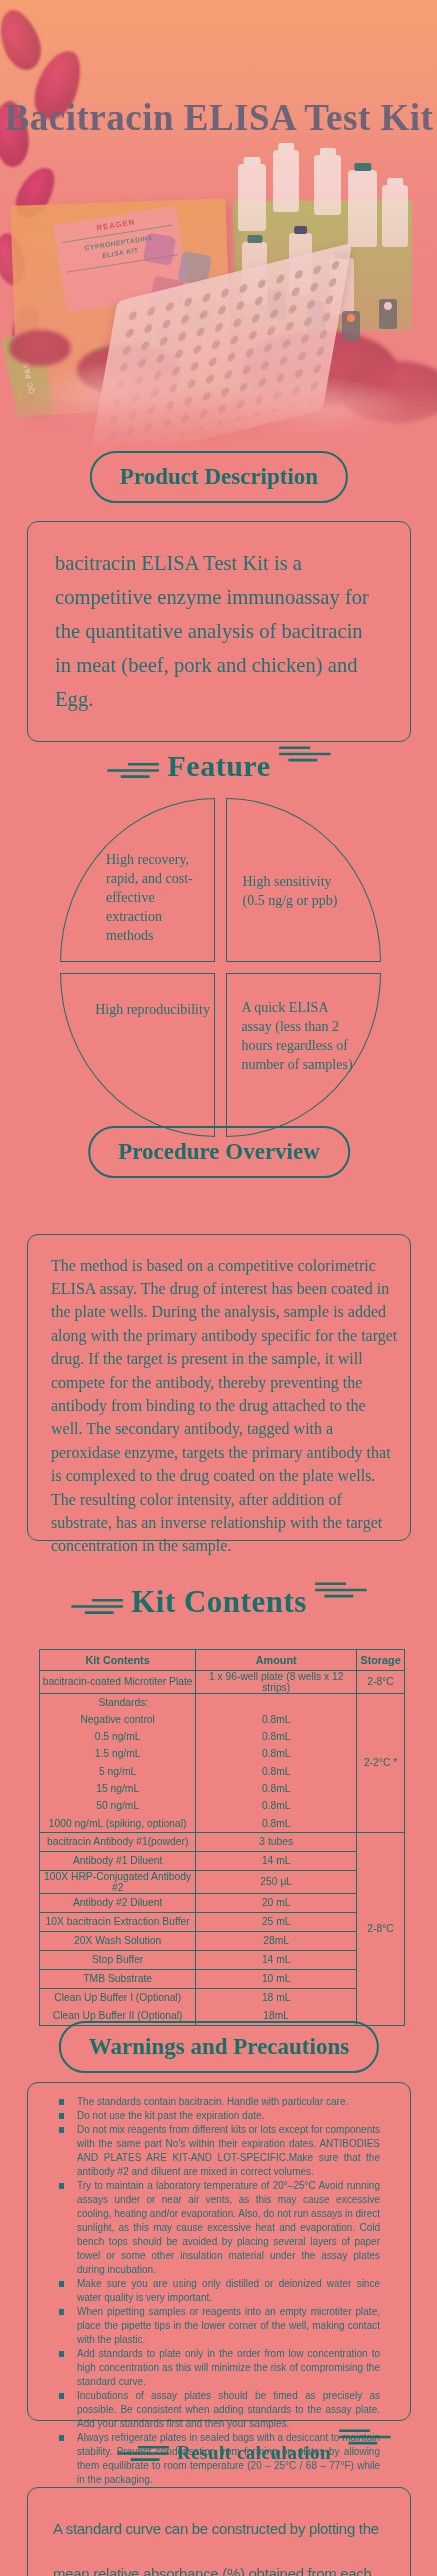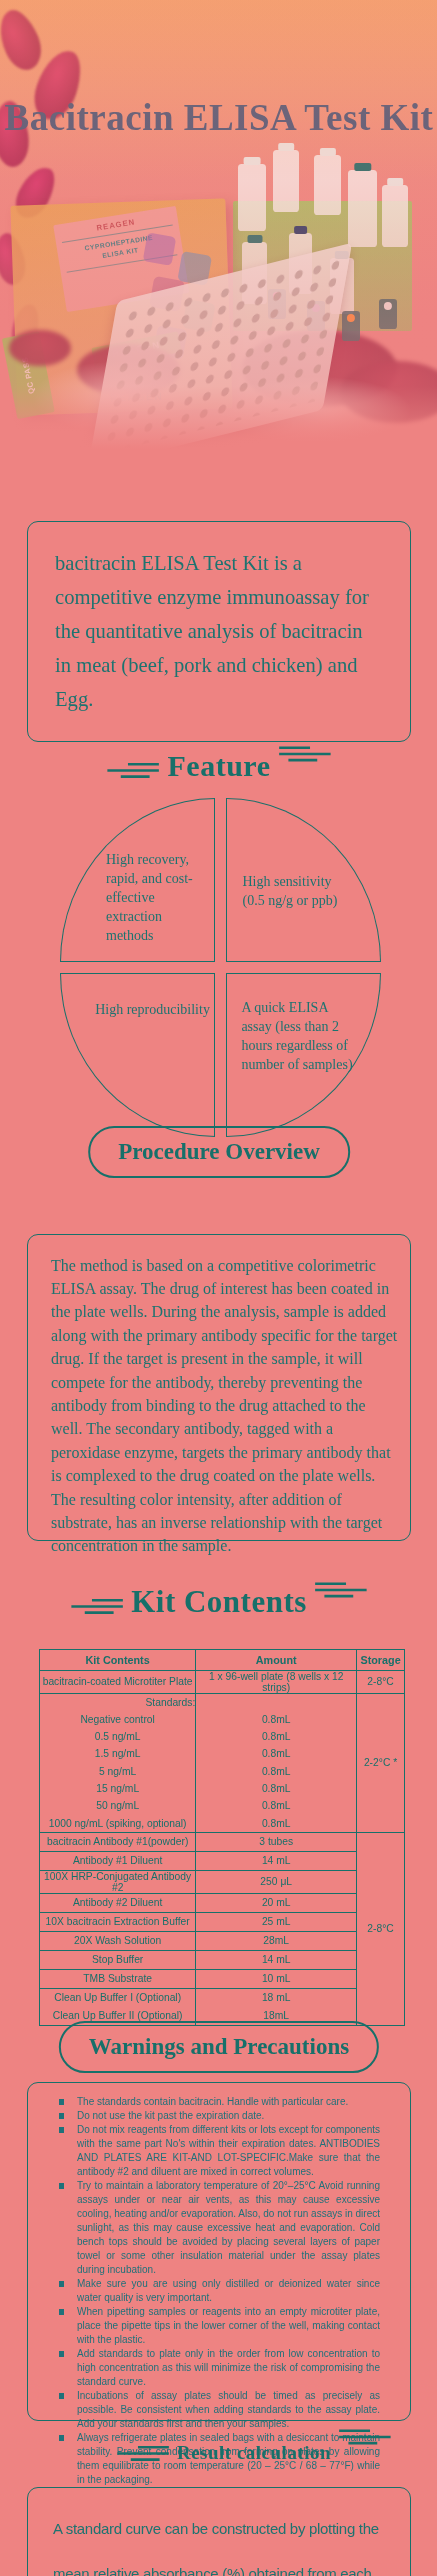--- a/index.html
+++ b/index.html
@@ -97,21 +97,21 @@
   
   .kit-table{position:absolute;left:39px;top:1649px;width:366px;border-collapse:collapse;
         color:var(--teal);font:10.3px "Liberation Sans",sans-serif;text-align:center;z-index:8;}
   .kit-table th,.kit-table td{border:1px solid var(--teal);padding:0;}
   .kit-table th{font-size:10.8px;height:19.6px;}
   .col-name{width:157px;}
   .col-amt{width:162px;}
   .col-sto{width:47px;}
   .row-plate td{height:18.5px;}
   .lineset div{height:17.3px;line-height:17.3px;}
-  .lineset .lbl{text-align:right;padding-left:11.3px;}
+  .lineset .lbl{text-align:center;padding-left:11.3px;}
   .rrow td{height:18px;}
   .drow td{height:36px;}
   .drow .two div{height:18px;line-height:18px;}
 </style>
 </head>
 <body>
 
 <div id="canvas">
 
   <div class="hero">
@@ -174,20 +174,23 @@
     <div class="pile" style="left:9.3px;top:330px;width:62px;height:36px;"></div>
     <div class="pile" style="left:77px;top:344px;width:103px;height:52px;"></div>
     <div class="pile" style="left:242px;top:330px;width:155px;height:77px;"></div>
     <div class="pile" style="left:340px;top:361px;width:113px;height:62px;"></div>
     <div class="mist" style="left:31px;top:361px;width:175px;height:72px;"></div>
     <div class="mist" style="left:216px;top:376px;width:196px;height:67px;"></div>
 
     <div class="hero-overlay"></div>
   </div>
 
+  <div class="pill" style="top:451px;">
+    <span>Product Description</span>
+  </div>
   <div class="cbox desc-box">
     <p>bacitracin ELISA Test Kit is a competitive enzyme immunoassay for the quantitative analysis of bacitracin in meat (beef, pork and chicken) and Egg.</p>
   </div>
 
   <div class="bigtitle" style="top:751px;">
     <span class="deco deco-left">
       <svg width="62" height="20.6" viewBox="0 0 120 40">
           <g stroke="#17706a" stroke-width="5">
             <line x1="58" y1="6" x2="118" y2="6"></line>
             <line x1="18" y1="18" x2="118" y2="18"></line>

